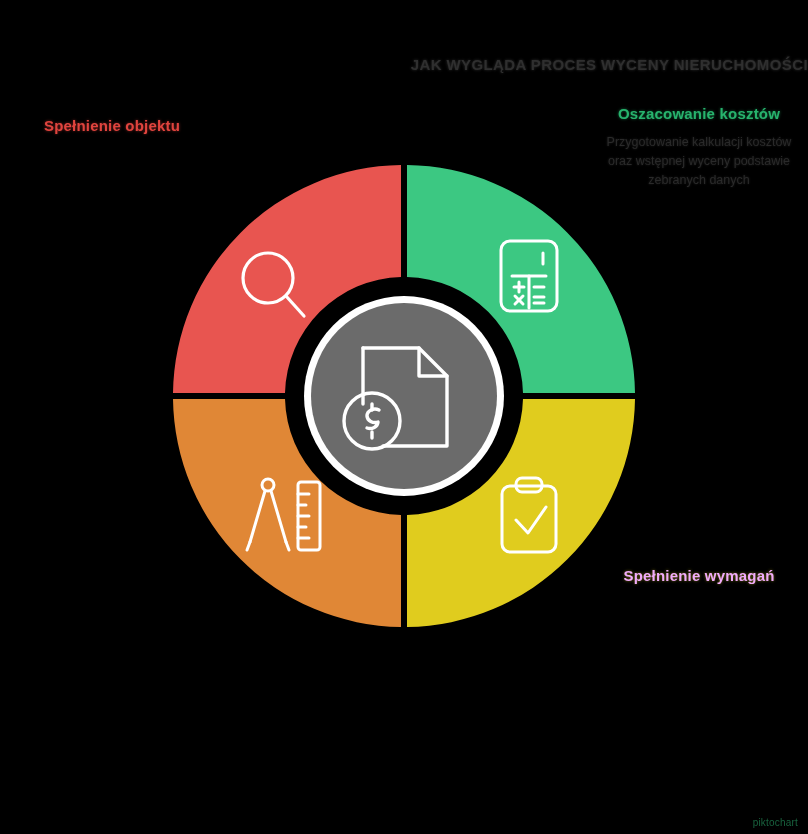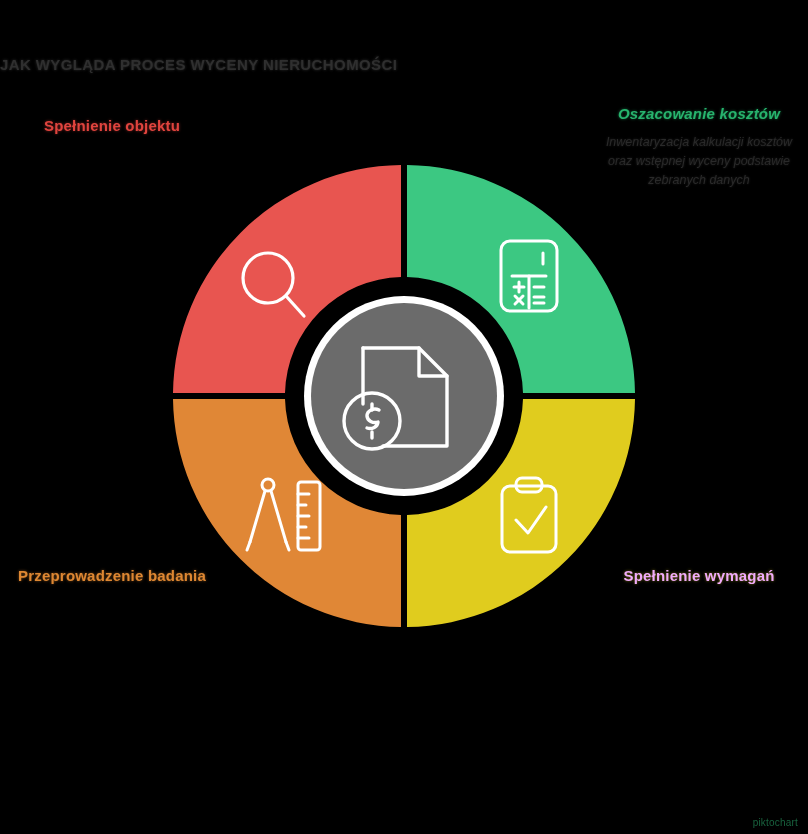--- a/index.html
+++ b/index.html
@@ -8,21 +8,21 @@
     background:#000000;
     font-family:"Liberation Sans", sans-serif;
     overflow:hidden;
     position:relative;
   }
 
   
   .title{
     position:absolute;
     left:0; top:56px; width:808px;
-    text-align:left;
+    text-align:right;
     font-size:15px;
     font-weight:bold;
     letter-spacing:.4px;
     color:#2f2f2f;
     text-shadow:0 0 3px rgba(70,70,70,.65);
     filter:blur(.6px);
     white-space:nowrap;
   }
 
   
@@ -45,21 +45,21 @@
   .block .body{
     margin-top:9px;
     font-size:12.5px;
     line-height:1.52;
     color:#2a2a2a;
     text-shadow:0 0 2.5px rgba(66,66,66,.55);
     filter:blur(.55px);
   }
 
   .block.tl{left:8px;  top:116px; width:208px; text-align:center;}
-  .block.tr{left:600px;top:104px; width:198px; text-align:center;font-style:italic;}
+  .block.tr{left:600px;top:104px; width:198px; text-align:center;}
   .block.bl{left:8px;  top:566px; width:208px; text-align:center;}
   .block.br{left:600px;top:566px; width:198px; text-align:center;}
 
   .head.red   {color:#e0443e; text-shadow:0 0 3px rgba(224,68,62,.55);}
   .head.green {color:#27b36d; text-shadow:0 0 3px rgba(39,179,109,.55);}
   .head.orange{color:#de8732; text-shadow:0 0 3px rgba(222,135,50,.55);}
   .head.yellow{color:#f0abfc; text-shadow:0 0 3px rgba(224,204,30,.55);}
 
   
   .watermark{
@@ -187,24 +187,23 @@
     </g>
   </svg>
 </div>
 
 <div class="block tl">
   <div class="head red">Spełnienie objektu</div>
 </div>
 
 <div class="block tr">
   <div class="head green">Oszacowanie kosztów</div>
-  <div class="body">Inwentaryzacja kalkulacji kosztów oraz wstępnej wyceny podstawie zebranych danych</div>
+  <div class="body">Przygotowanie kalkulacji kosztów oraz wstępnej wyceny podstawie zebranych danych</div>
 </div>
 
 <div class="block bl">
-  <div class="head orange">Przeprowadzenie badania</div>
 </div>
 
 <div class="block br">
   <div class="head yellow">Spełnienie wymagań</div>
 </div>
 
 <div class="watermark">piktochart</div>
 
 </body></html>

